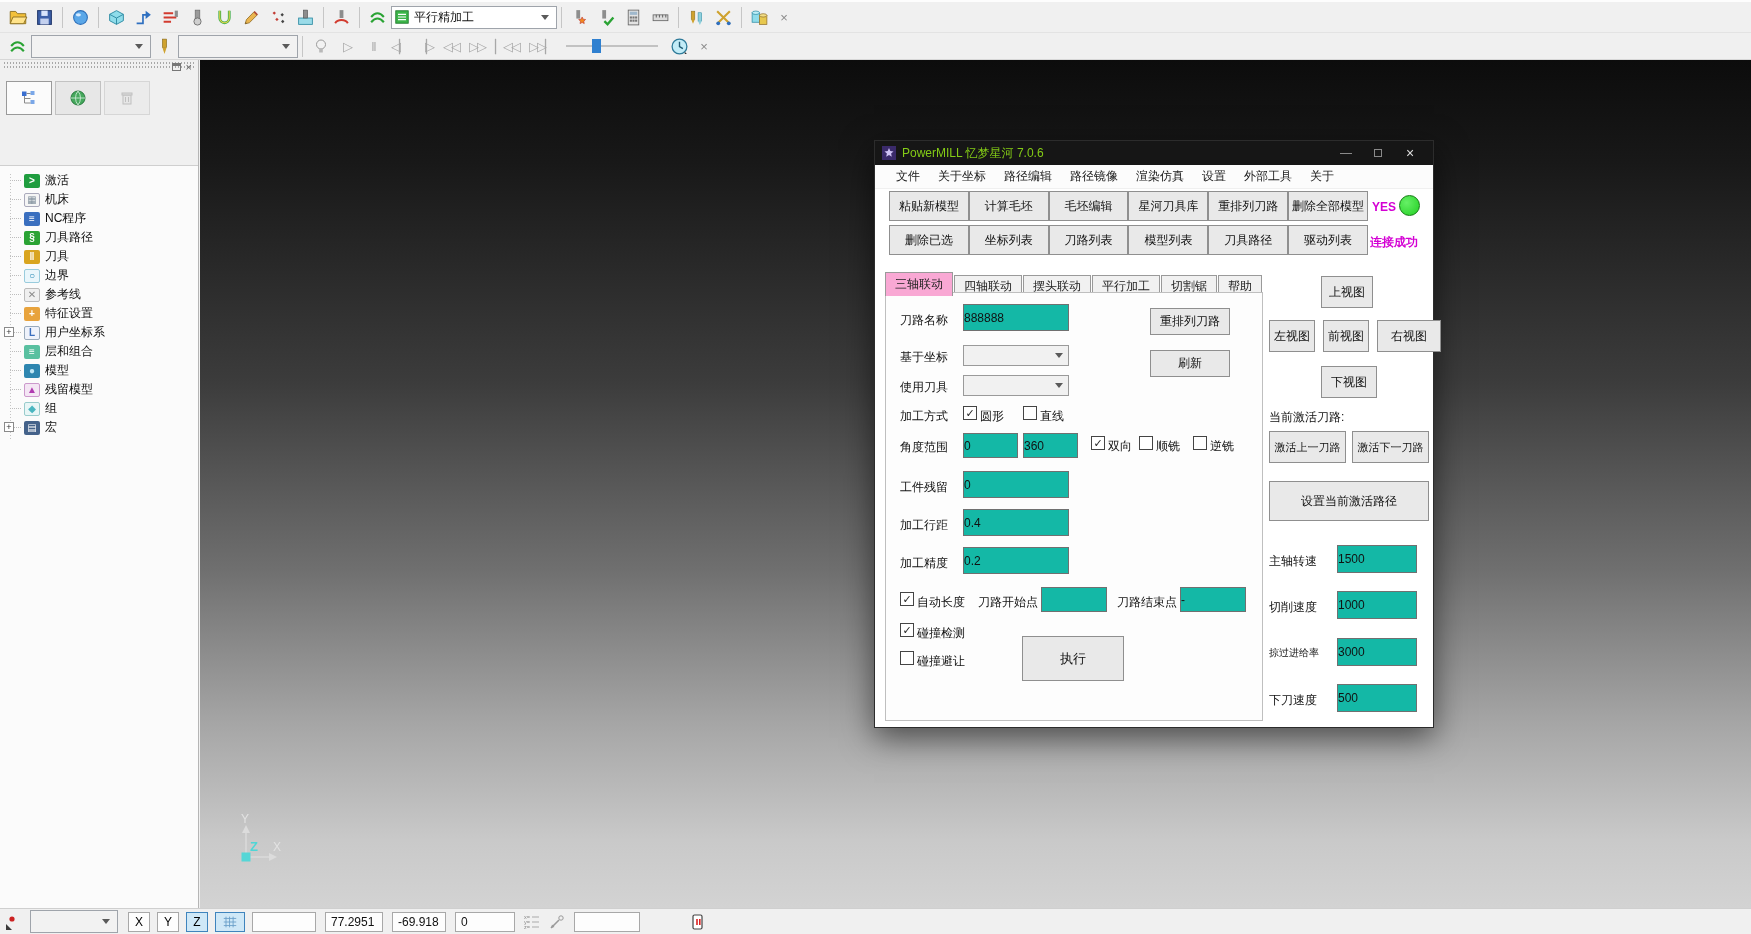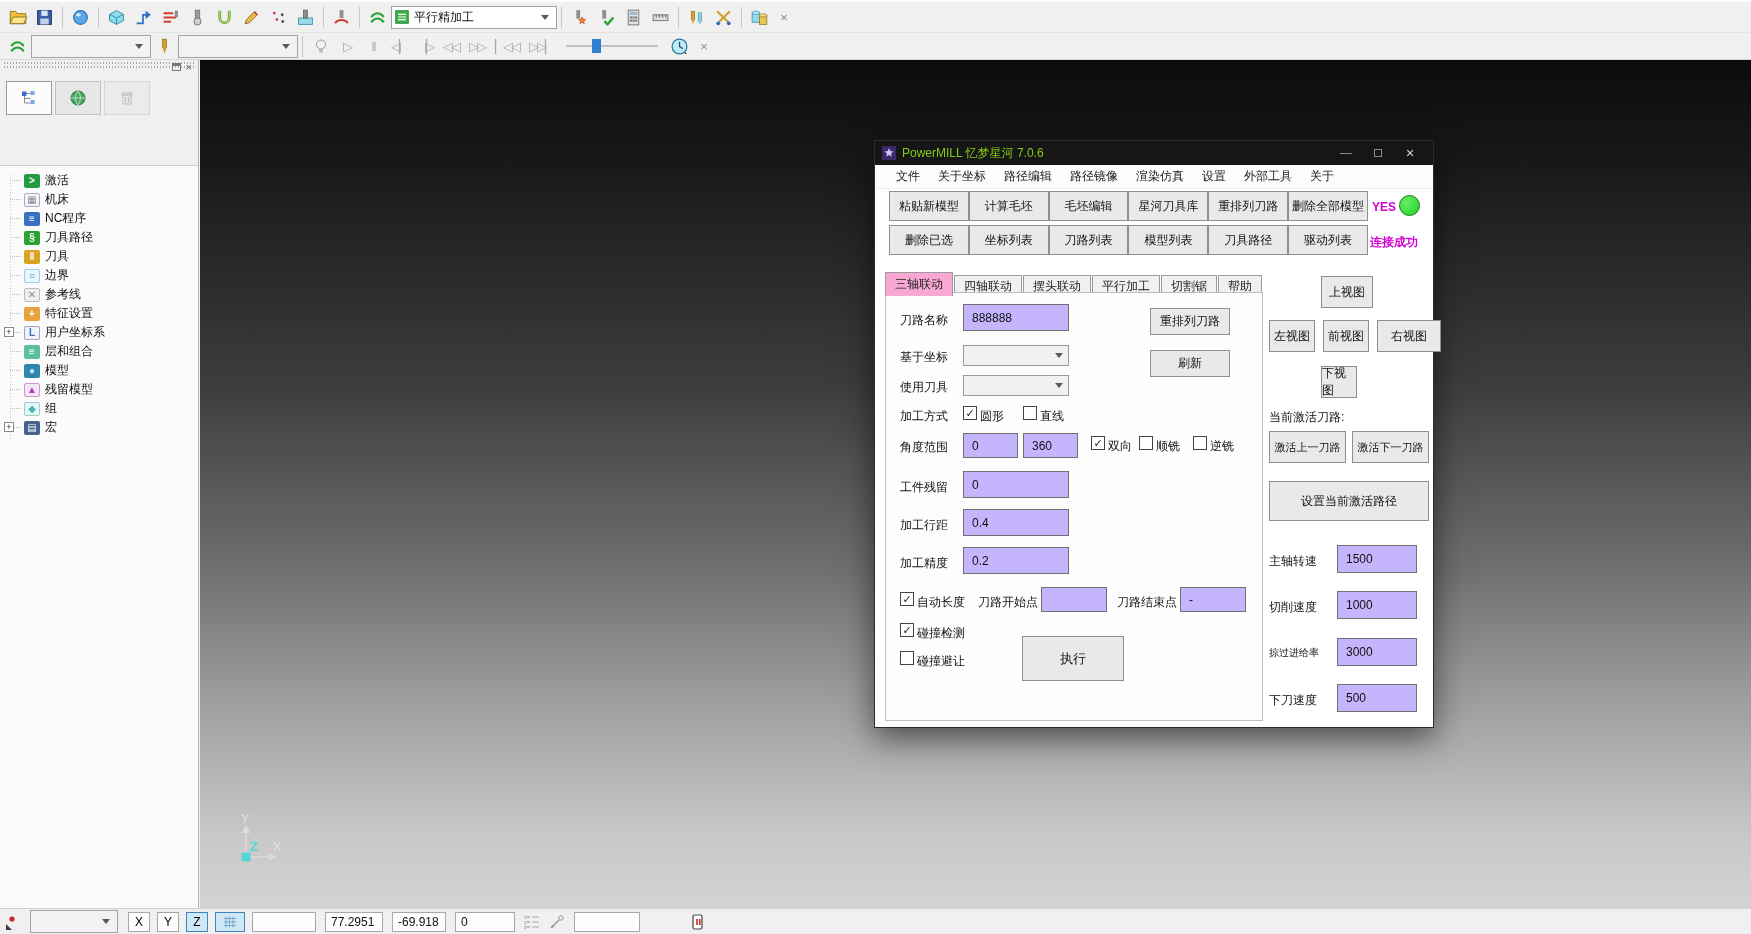--- a/index.html
+++ b/index.html
@@ -71,21 +71,21 @@
   .btn{background:#e9e9e9;border:1px solid #8f8f8f;font-size:12px;color:#111;display:flex;align-items:center;justify-content:center;white-space:nowrap;}
   .btnrow{position:absolute;left:14px;width:479px;display:flex;gap:0;}
   .btnrow .btn{flex:1 1 0;height:30px;}
   .flag{position:absolute;font-weight:bold;color:#d400d4;font-size:12px;white-space:nowrap;}
   .gdot{position:absolute;left:524px;top:54px;width:21px;height:21px;border-radius:50%;background:radial-gradient(circle at 35% 35%,#66f066,#22cf22);border:1.5px solid #117a11;}
   .dtabs{position:absolute;left:10px;top:131px;display:flex;align-items:flex-end;}
   .dtab{height:21px;padding:0 9px;font-size:12px;background:#f1f1f1;border:1px solid #9a9a9a;border-bottom:none;display:flex;align-items:center;margin-right:1px;color:#222;}
   .dtab.active{background:#f9a8d4;height:24px;position:relative;z-index:2;}
   .dpanel{position:absolute;left:10px;top:151px;width:378px;height:429px;background:#fdfdfd;border:1px solid #bfbfbf;}
   .plabel{position:absolute;font-size:12px;color:#111;white-space:nowrap;}
-  .txt{position:absolute;border:1px solid #707070;background:#c4b5fd;font-size:12px;color:#111;padding:1px 8px;outline:none;}
+  .txt{position:absolute;border:1px solid #707070;background:#14b8a6;font-size:12px;color:#111;padding:1px 0;outline:none;}
   .pcombo{position:absolute;display:flex;align-items:center;background:#f1f1f1;border:1px solid #9a9a9a;}
   .pbtn{position:absolute;background:#e9e9e9;border:1px solid #8f8f8f;font-size:12px;color:#111;display:flex;align-items:center;justify-content:center;}
   .cb{position:absolute;width:14px;height:14px;background:#fff;border:1px solid #444;font-size:11px;line-height:12px;text-align:center;color:#222;font-weight:bold;}
   .rlabel{position:absolute;font-size:12px;color:#111;white-space:nowrap;}
   .rlabel.small{font-size:10px;}
 </style>
 </head>
 <body>
 
 <div class="screen">
@@ -514,21 +514,21 @@
 
       <span class="cb" style="left:14px;top:358px;"></span>
       <span class="plabel" style="left:31px;top:360px;">碰撞避让</span>
       <span class="pbtn" style="left:136px;top:343px;width:102px;height:45px;font-size:13px;">执行</span>
     </div>
 
     <span class="pbtn" style="left:446px;top:135px;width:52px;height:32px;">上视图</span>
     <span class="pbtn" style="left:394px;top:179px;width:46px;height:32px;">左视图</span>
     <span class="pbtn" style="left:448px;top:179px;width:46px;height:32px;">前视图</span>
     <span class="pbtn" style="left:502px;top:179px;width:64px;height:32px;">右视图</span>
-    <span class="pbtn" style="left:446px;top:225px;width:36px;height:32px;">下视图</span>
+    <span class="pbtn" style="left:446px;top:225px;width:56px;height:32px;">下视图</span>
 
     <span class="rlabel" style="left:394px;top:268px;">当前激活刀路:</span>
     <span class="pbtn" style="left:394px;top:290px;width:77px;height:32px;font-size:11px;">激活上一刀路</span>
     <span class="pbtn" style="left:477px;top:290px;width:77px;height:32px;font-size:11px;">激活下一刀路</span>
     <span class="pbtn" style="left:394px;top:340px;width:160px;height:40px;">设置当前激活路径</span>
 
     <span class="rlabel" style="left:394px;top:412px;">主轴转速</span>
     <input class="txt" style="left: 462px; top: 404px; width: 80px; height: 28px;" value="1500">
     <span class="rlabel" style="left:394px;top:458px;">切削速度</span>
     <input class="txt" style="left: 462px; top: 450px; width: 80px; height: 28px;" value="1000">

